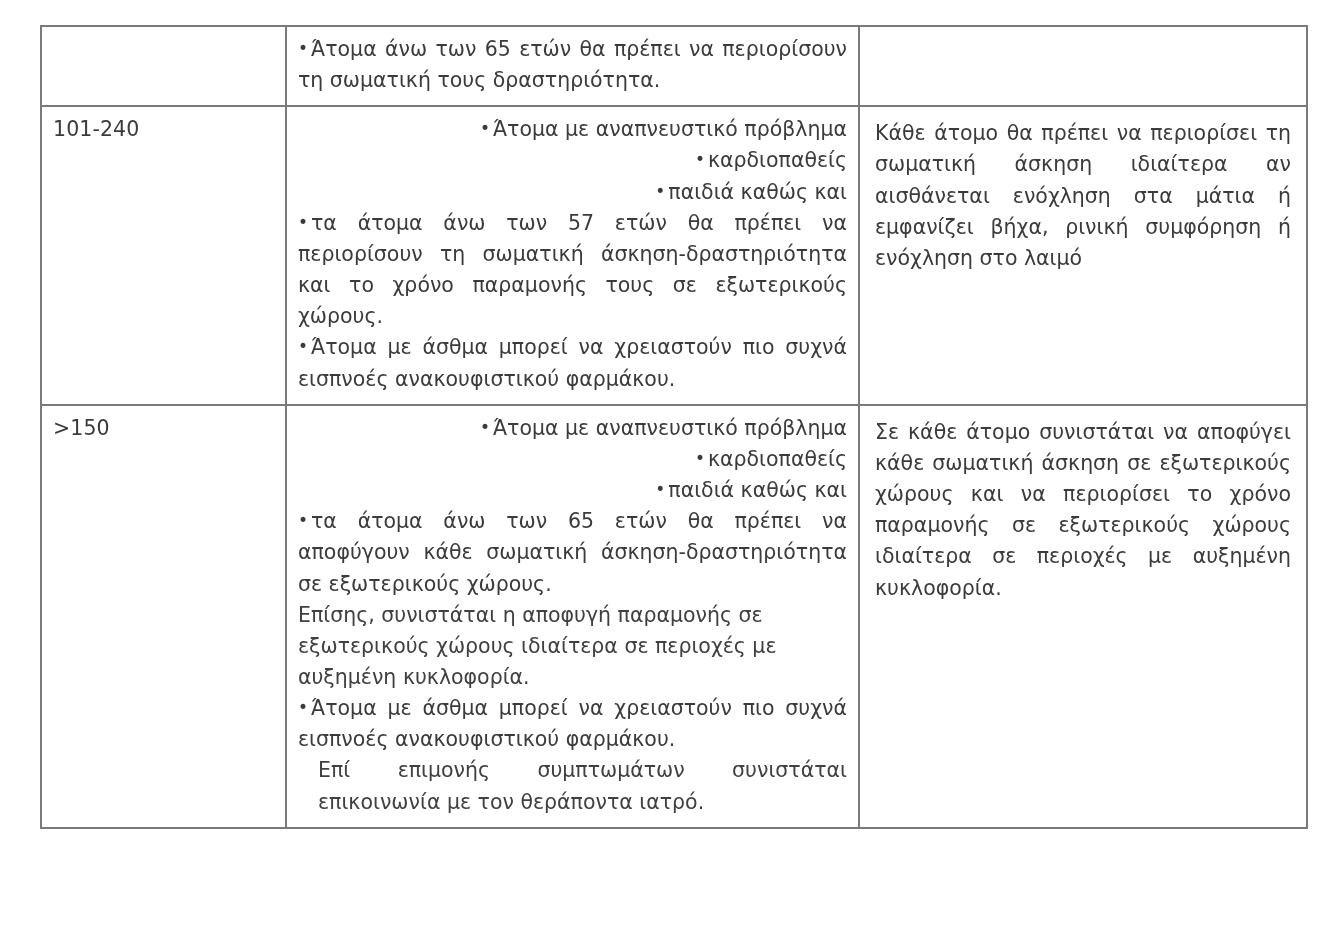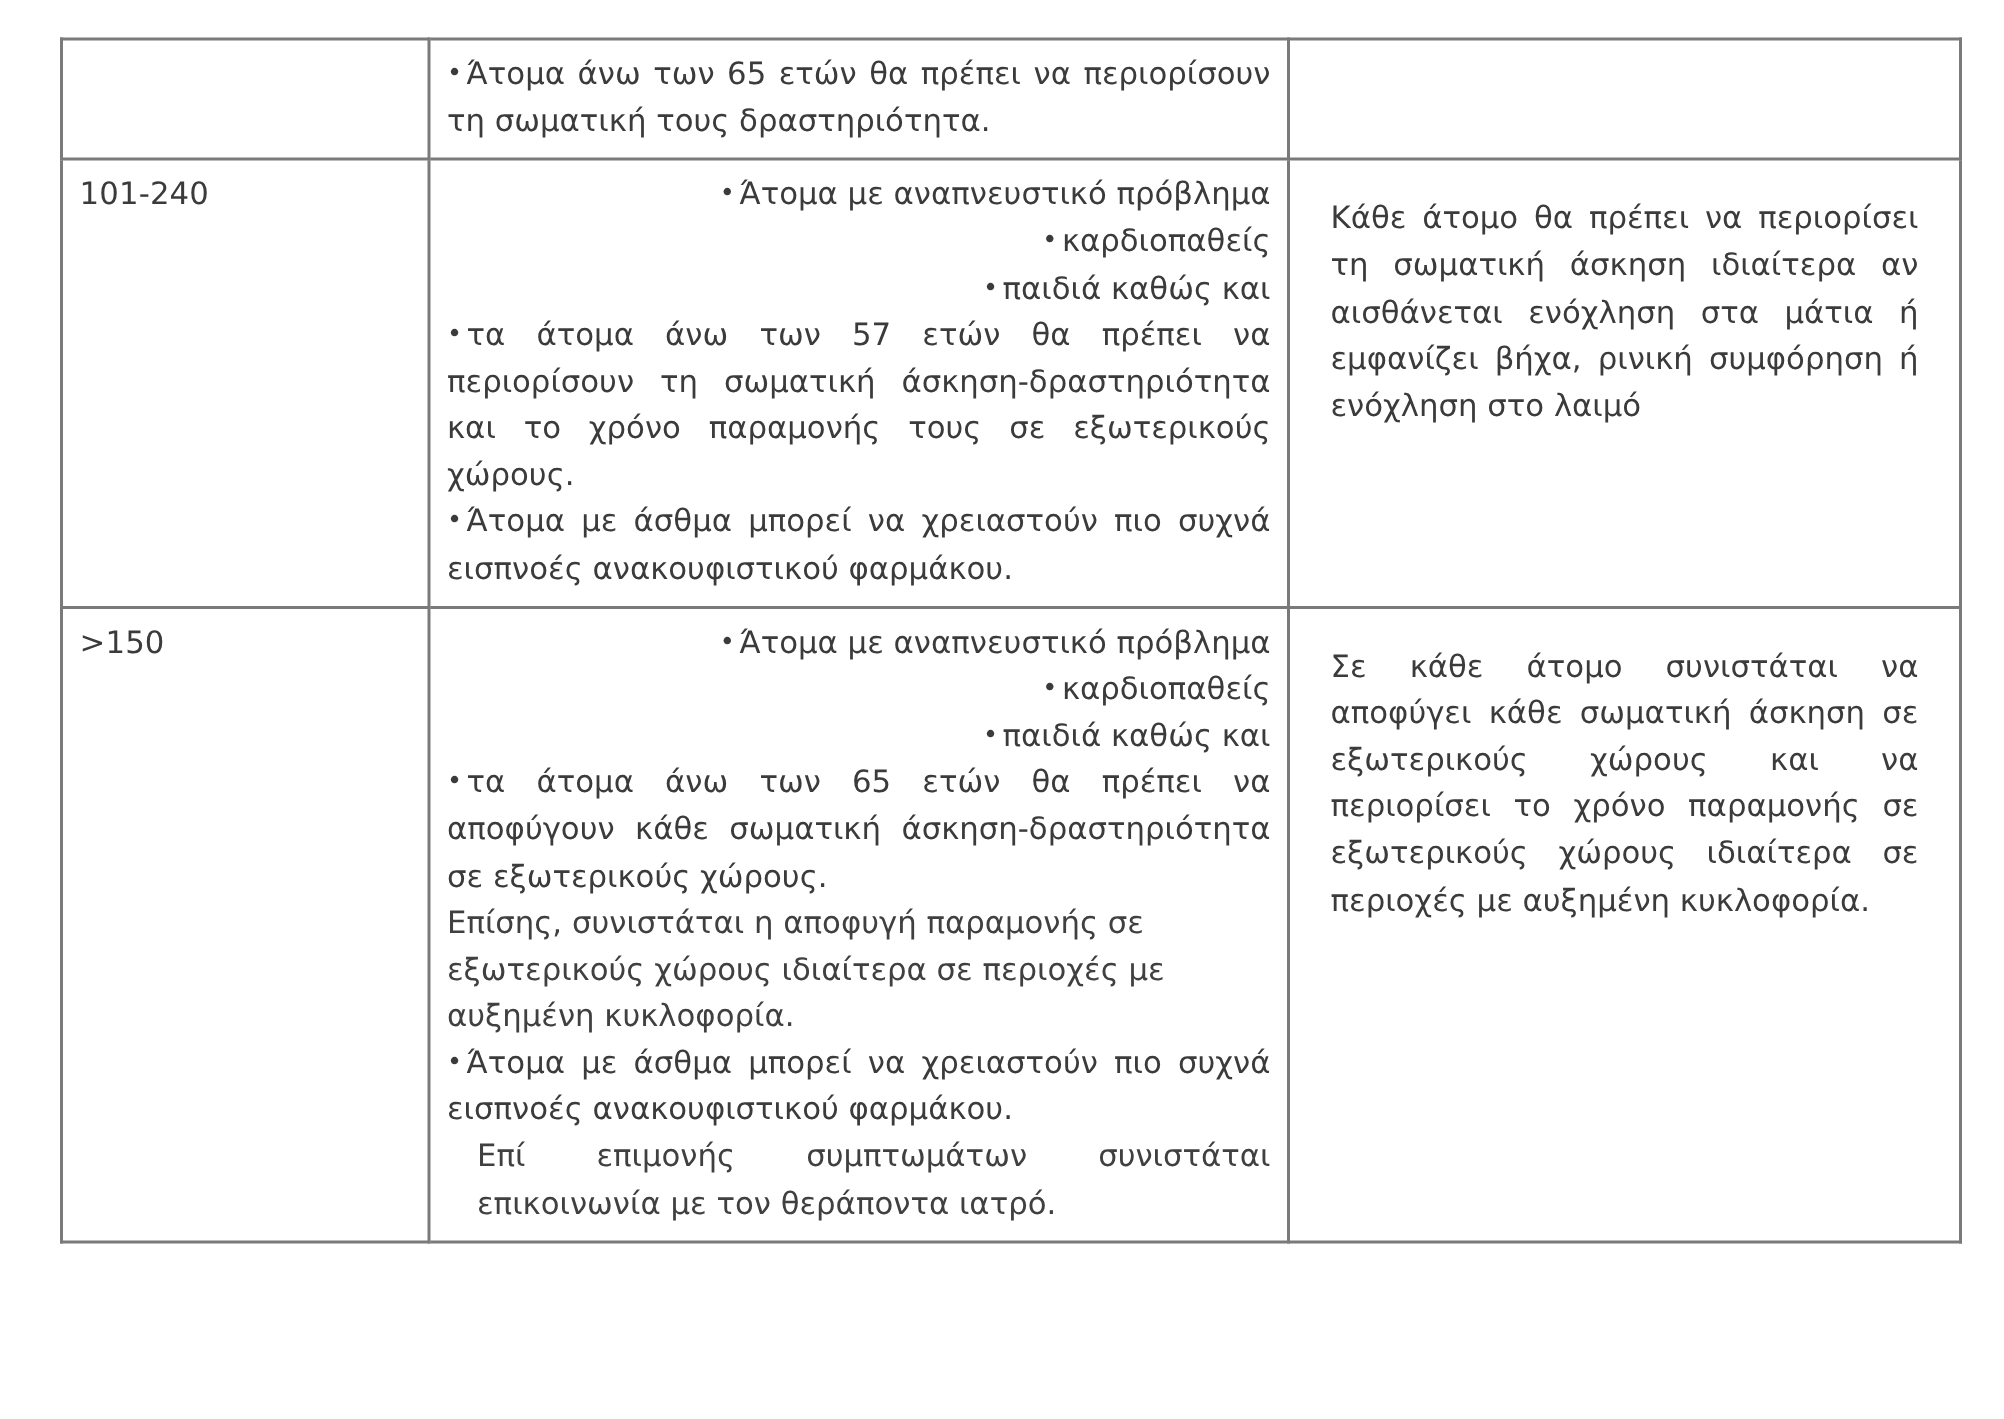--- a/index.html
+++ b/index.html
@@ -86,21 +86,21 @@
     display: inline;
     font-size: 17px;
     vertical-align: 2px;
     padding-right: 3px;
   }
 
   .advice-text {
     font-size: 20.5px;
     line-height: 1.52;
     color: #3b3b3b;
-    margin: 16px;
+    margin: 4px;
     text-align: justify;
     text-align-last: left;
   }
 
   .empty-cell-inner {
     min-height: 10px;
   }
 </style>
 </head>
 <body>

